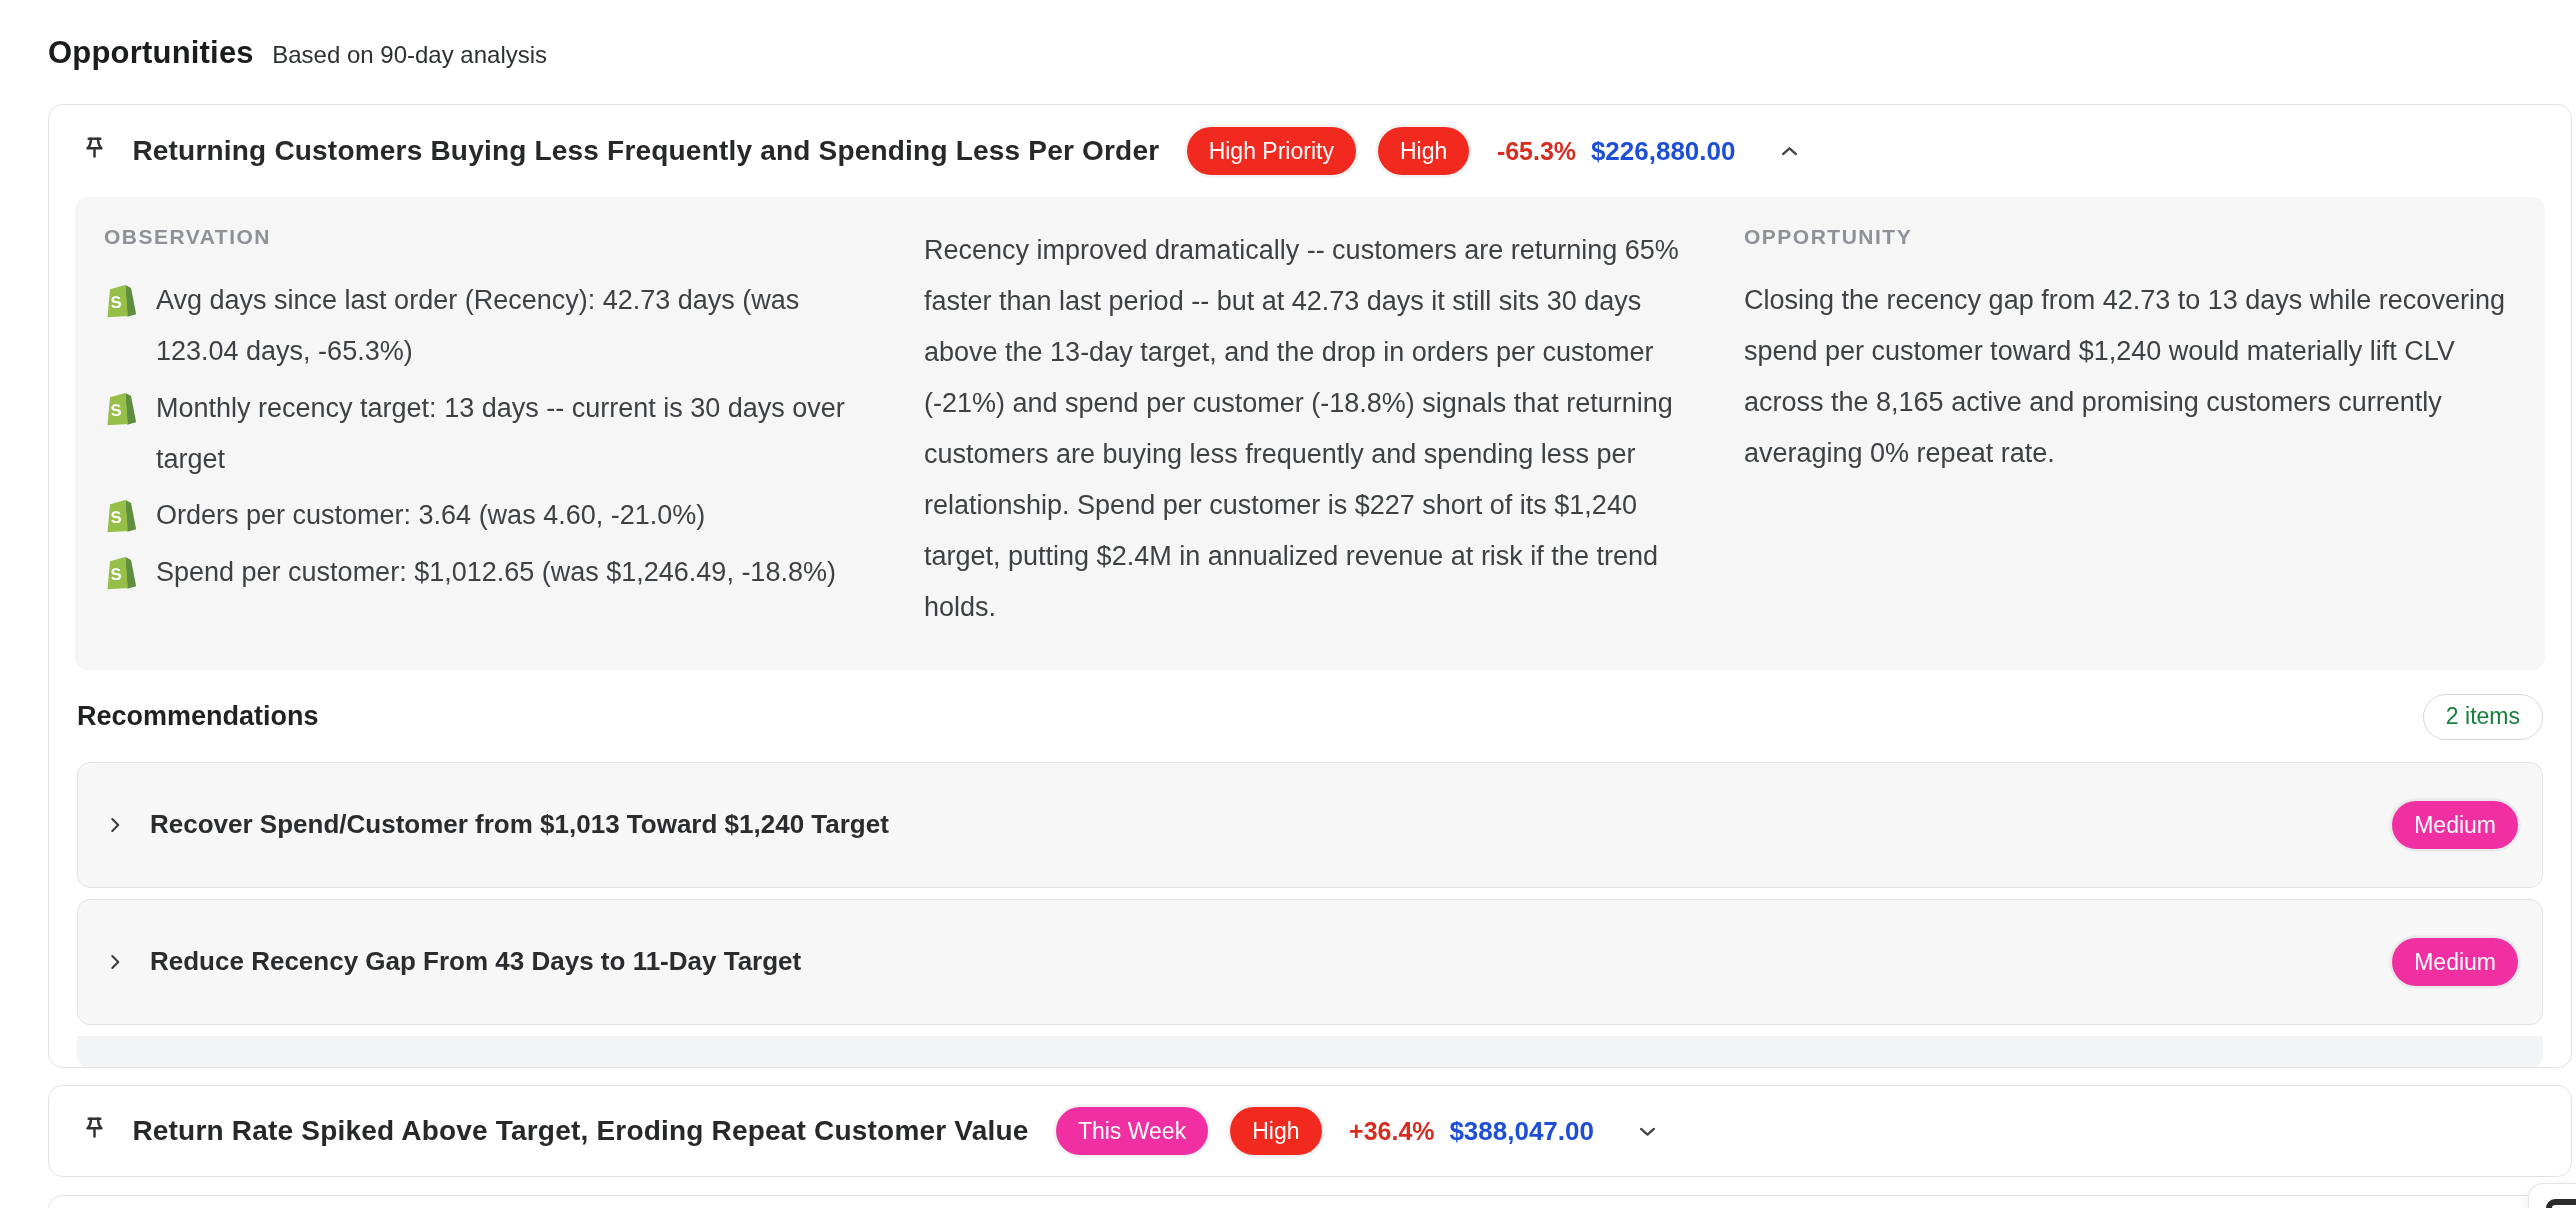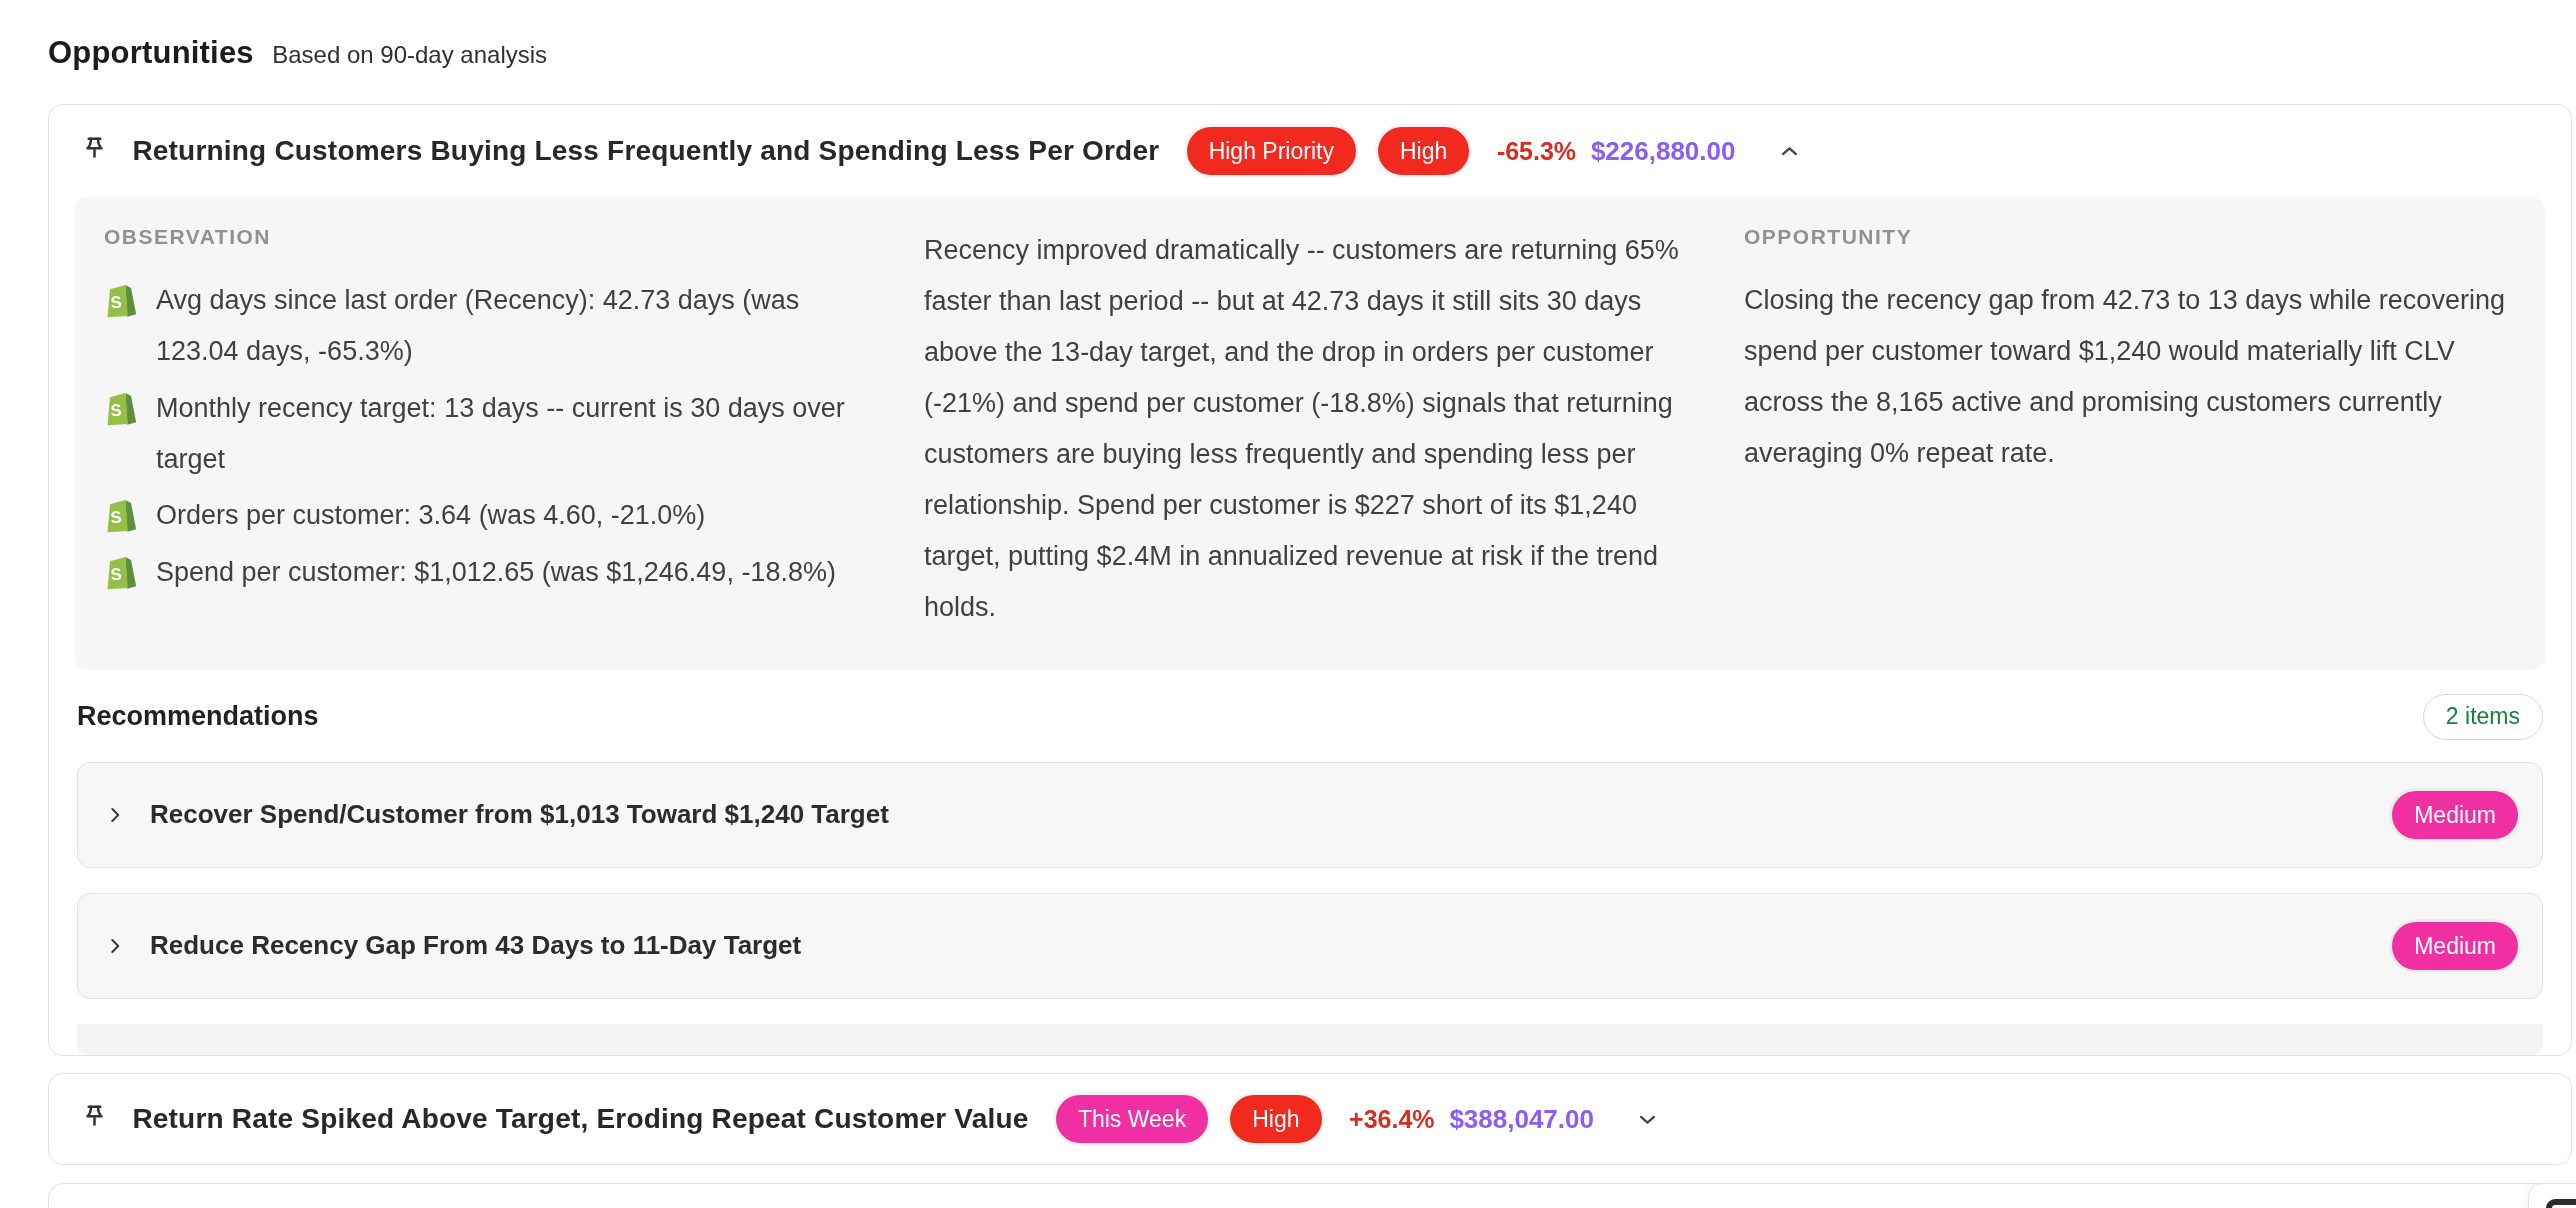--- a/index.html
+++ b/index.html
@@ -23,42 +23,42 @@
   .card-title { font-size: 28px; font-weight: 700; color: #26282A; letter-spacing: 0.2px; margin-right: 20px; white-space: nowrap; }
 
   .pill { display: inline-flex; align-items: center; border-radius: 919px; padding: 10px 22px;
           font-size: 23px; font-weight: 400; line-height: 28px; white-space: nowrap;
           box-shadow: 0 0 0 2.8px rgba(0,0,0,0.05); margin-right: 14.7px; }
   .pill-red   { background: #F2291E; color: #fff; }
   .pill-pink  { background: #EF2FA2; color: #fff; }
   .pill-medium { background: #EF2FA2; color: #fff; margin-right: 0; }
 
   .delta { font-size: 25px; font-weight: 700; color: #D82C20; margin: 0 7.4px 0 5.5px; white-space: nowrap; }
-  .money { font-size: 26px; font-weight: 700; color: #8b5cf6; white-space: nowrap; }
+  .money { font-size: 26px; font-weight: 700; color: #1d4ed8; white-space: nowrap; }
   .chev { width: 31px; height: 31px; margin-left: 31px; flex: 0 0 auto; }
 
   
   .panel { margin: 0 26px; background: #F6F6F7; border-radius: 13px;
            padding: 28px 29px 37px 29px; display: grid;
            grid-template-columns: 1fr 1fr 1fr; column-gap: 48px; }
   .col-label { font-size: 21px; font-weight: 700; letter-spacing: 1.5px; color: #8E9296; margin-bottom: 26px; }
   .col-text  { font-size: 27px; line-height: 51px; color: #3E4144; }
 
   .obs-item { position: relative; padding-left: 52px; font-size: 27px; line-height: 51px; color: #3E4144; margin-bottom: 5.5px; }
   .obs-item .shopify { position: absolute; left: 0; top: 8.3px; width: 35px; height: 35px; }
 
   
   .recs { padding: 0 28px; margin-top: 24px; }
   .recs-header { display: flex; align-items: center; justify-content: space-between; margin-bottom: 22px; }
   .recs-title { font-size: 27px; font-weight: 700; color: #1F2123; }
   .count-pill { background: #fff; border: 1.8px solid #D5D8DB; border-radius: 919px;
                 padding: 8.3px 22px; font-size: 23px; font-weight: 400; color: #15803d; }
-  .rec-row { background: #F7F7F8; border: 1.8px solid #E0E2E5; border-radius: 13px; height: 106px;
+  .rec-row { background: #F7F7F8; border: 1.8px solid #E0E2E5; border-radius: 13px; height: 126px;
              display: flex; align-items: center; justify-content: space-between;
-             padding: 0 24px; margin-bottom: 25px; cursor: pointer; }
+             padding: 0 24px; margin-bottom: 11px; cursor: pointer; }
   .rec-left { display: flex; align-items: center; gap: 22px; }
   .rec-chev { width: 26px; height: 26px; }
   .rec-title { font-size: 26px; font-weight: 700; color: #2A2C2E; }
   .recs-overflow { height: 31px; background: #F3F4F6; margin: 0 0 0 0; border-radius: 1.8px 1.8px 11px 11px; }
   .card-footer-pad { height: 0px; }
 
   
   .float-widget { position: absolute; left: 2528px; top: 1183px; width: 110px; height: 101px;
                   background: #fff; border: 1.8px solid #E2E4E7; border-radius: 14.7px;
                   box-shadow: 0 3.7px 13px rgba(0,0,0,0.08); display: flex; justify-content: flex-start;

